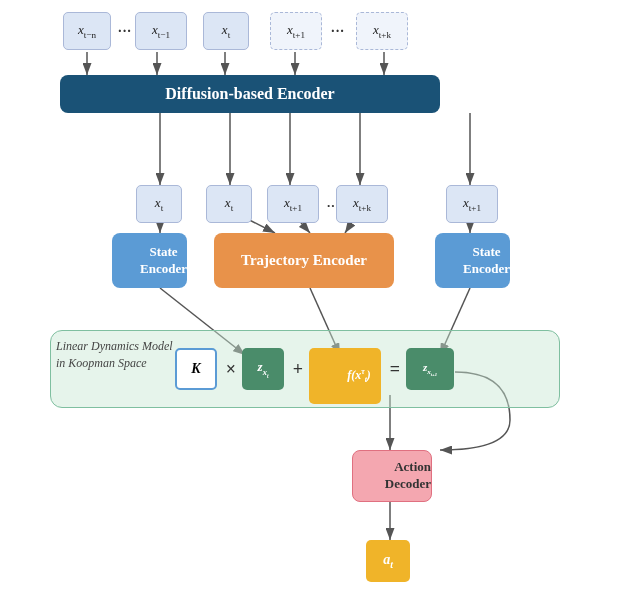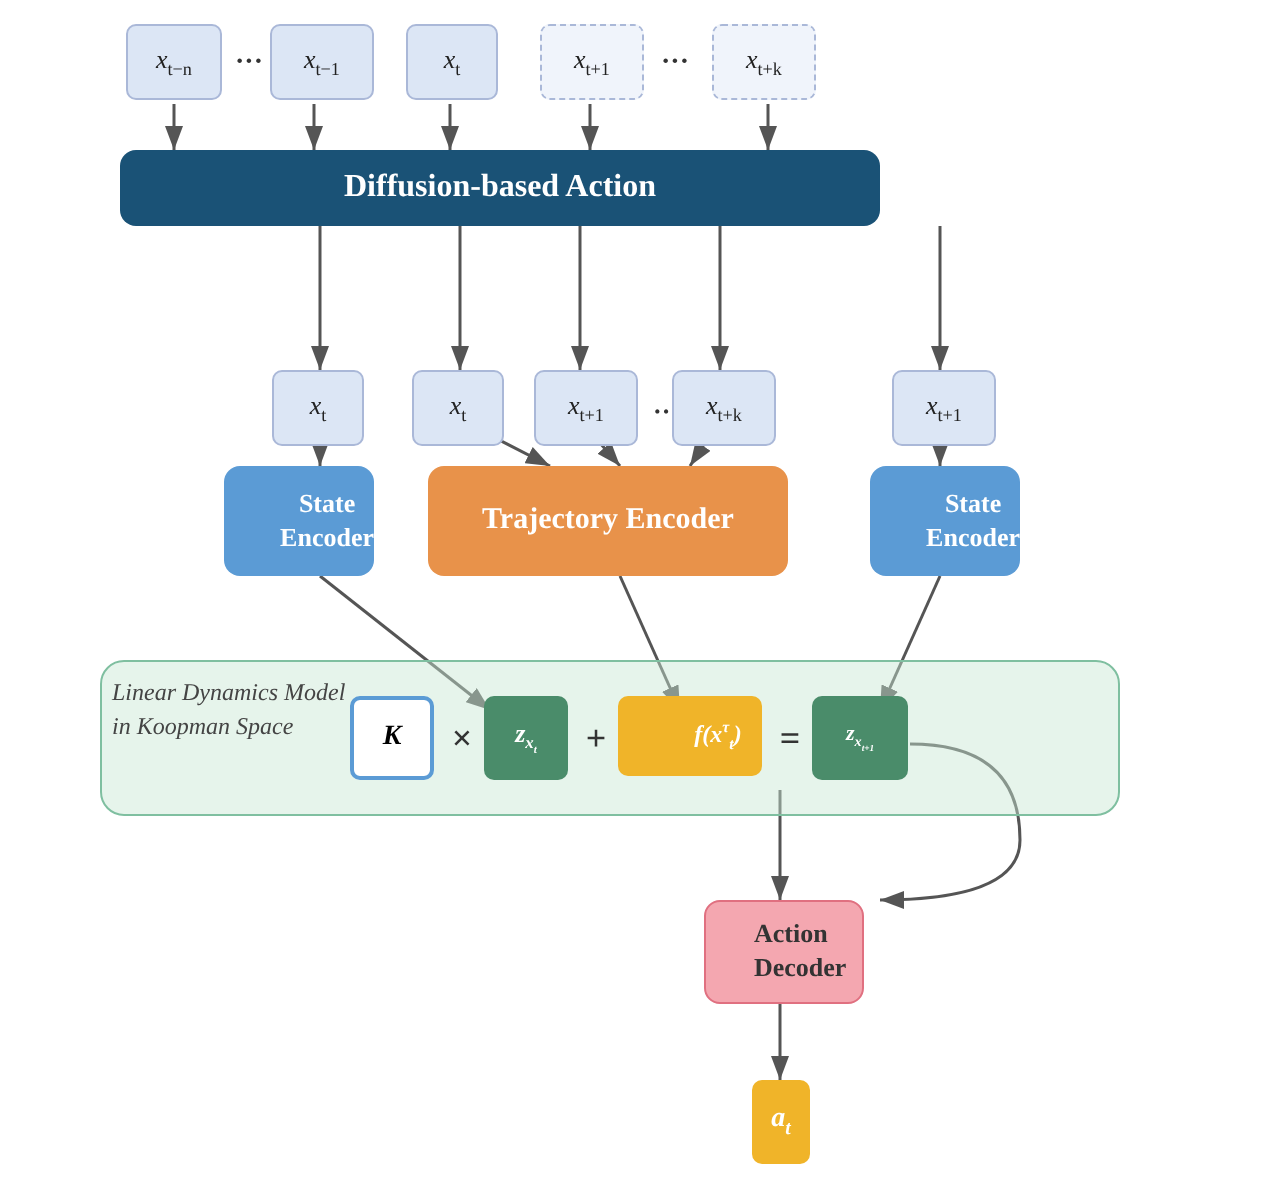--- a/index.html
+++ b/index.html
@@ -136,21 +136,21 @@
       position: absolute;
       background: #f4a7b0;
       border: 1.5px solid #e07080;
       border-radius: 8px;
       color: #333;
       font-size: 13px;
       font-weight: bold;
       display: flex;
       align-items: center;
       justify-content: center;
-      text-align: left;
+      text-align: right;
       line-height: 1.3;
       padding-left: 24px;
     }
 
     
     .a-box {
       position: absolute;
       background: #f0b429;
       border-radius: 5px;
       color: #fff;
@@ -257,21 +257,21 @@
     <span><i>x</i><sub>t+1</sub></span>
   </div>
 
   <div class="op-sym" style="left:325px; top:22px; width:25px; height:20px; font-size:14px;">···</div>
 
   <div class="node-box dashed" style="left:356px; top:12px; width:52px; height:38px;">
     <span><i>x</i><sub>t+k</sub></span>
   </div>
 
   <div class="planner-box" style="left:60px; top:75px; width:380px; height:38px;">
-    <span>Diffusion-based Action</span>
+    <span>Diffusion-based Encoder</span>
   </div>
 
   <div class="node-box" style="left:136px; top:185px; width:46px; height:38px;">
     <span><i>x</i><sub>t</sub></span>
   </div>
 
   <div class="node-box" style="left:206px; top:185px; width:46px; height:38px;">
     <span><i>x</i><sub>t</sub></span>
   </div>
 
@@ -313,32 +313,32 @@
   </div>
 
   <div class="op-sym" style="left:220px; top:354px; width:22px; height:30px;">×</div>
 
   <div class="z-box" style="left:242px; top:348px; width:42px; height:42px;">
     <span><i>z</i><sub style="font-size:0.65em;">x<sub style="font-size:0.65em;">t</sub></sub></span>
   </div>
 
   <div class="op-sym" style="left:287px; top:354px; width:22px; height:30px;">+</div>
 
-  <div class="f-box" style="left:309px; top:348px; width:72px; height:40px;padding-left:28px;">
+  <div class="f-box" style="left:309px; top:348px; width:72px; height:56px;padding-left:28px;">
     <span style="font-size:12px;"><i>f</i>(<i>x</i><sup style="font-size:0.65em;">τ</sup><sub style="font-size:0.65em;">t</sub>)</span>
   </div>
 
   <div class="op-sym" style="left:384px; top:354px; width:22px; height:30px;">=</div>
 
   <div class="z-box" style="left:406px; top:348px; width:48px; height:42px;">
     <span style="font-size:11px;"><i>z</i><sub style="font-size:0.65em;">x<sub style="font-size:0.65em;">t+1</sub></sub></span>
   </div>
 
   <div class="action-dec" style="left:352px; top:450px; width:80px; height:52px;">
     <span>Action
 Decoder</span>
   </div>
 
-  <div class="a-box" style="left:376px; top:540px; width:29px; height:42px;">
+  <div class="a-box" style="left:366px; top:540px; width:44px; height:42px;">
     <span><i>a</i><sub>t</sub></span>
   </div>
 
 </div>
 
 </body></html>

